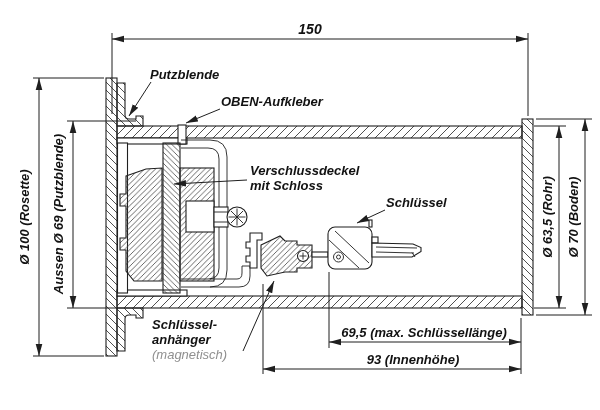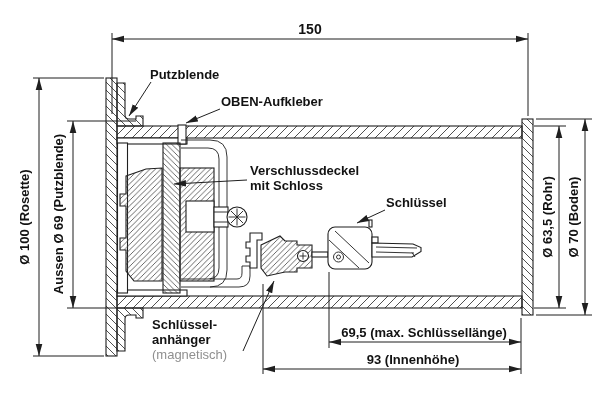--- a/index.html
+++ b/index.html
@@ -1,17 +1,17 @@
 <!DOCTYPE html>
 <html><head>
 <meta charset="utf-8">
 <style>
   html,body{margin:0;padding:0;background:#fff;}
   .canvas{position:relative;width:600px;height:410px;background:#fff;overflow:hidden;
-          font-family:"Liberation Sans", sans-serif;}
+          font-family:"Liberation Sans", sans-serif;font-style:italic;}
   svg{display:block;}
   .part{stroke:#1f1f1f;stroke-width:1.1;}
   .thin{stroke:#1f1f1f;stroke-width:0.9;fill:none;}
   .dim{stroke:#1f1f1f;stroke-width:1;fill:none;}
   .lbl{font-family:"Liberation Sans",sans-serif;font-weight:bold;font-size:13px;fill:#121212;}
   .lbl-big{font-family:"Liberation Sans",sans-serif;font-weight:bold;font-size:14px;fill:#121212;}
   .lbl-muted{font-family:"Liberation Sans",sans-serif;font-weight:normal;font-size:13px;fill:#8f8f8f;}
 </style>
 </head>
 <body>

